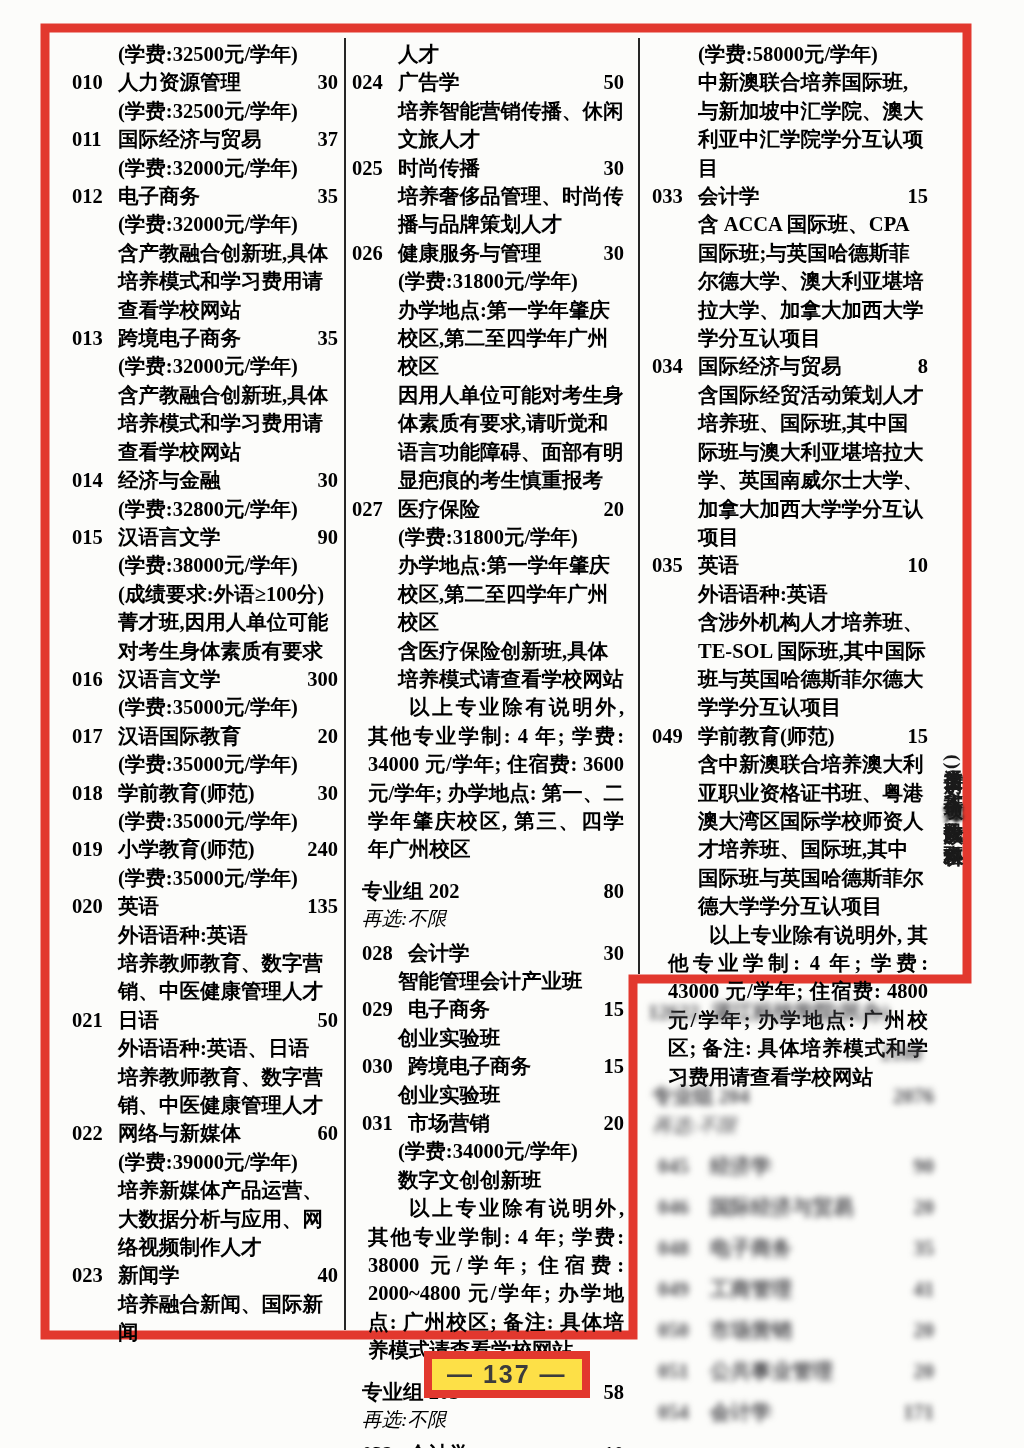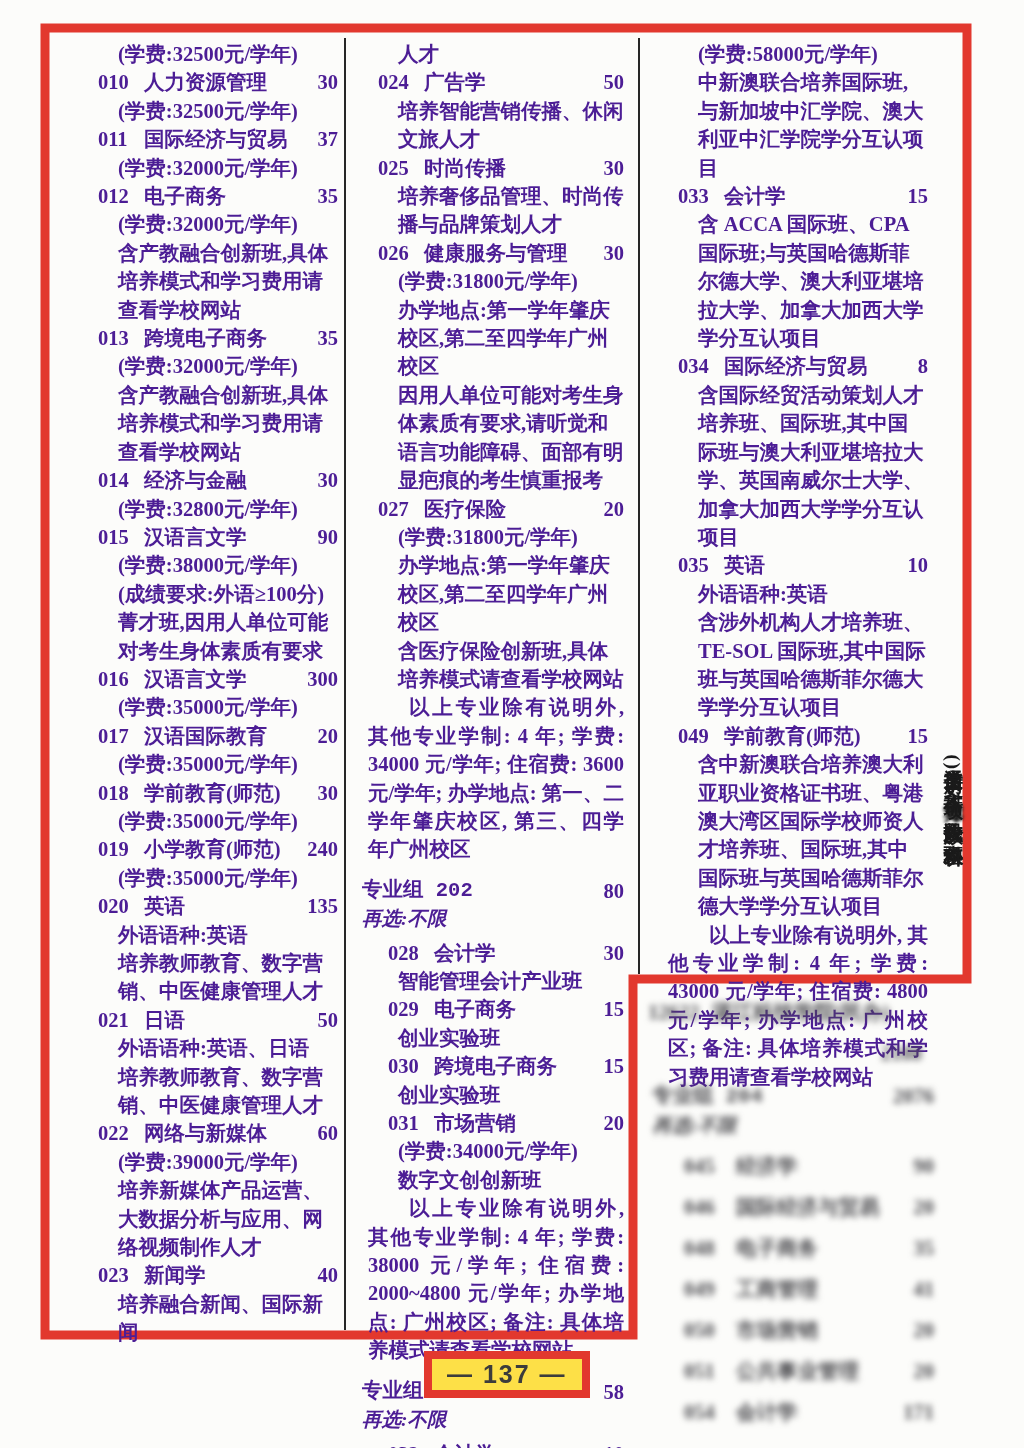--- a/index.html
+++ b/index.html
@@ -1,34 +1,34 @@
 <!DOCTYPE html>
 <html><head>
 <meta charset="utf-8">
 <style>
   html,body{margin:0;padding:0;}
   #doc{position:relative;width:1024px;height:1448px;background:#fcfcfa;
        font-family:"Liberation Serif", serif;overflow:hidden;}
   svg.outline{position:absolute;left:0;top:0;pointer-events:none;}
   .vdiv{position:absolute;width:2px;background:#262626;}
   .col{position:absolute;top:40px;font-size:20.5px;line-height:28.4px;
-       color:#4c1d95;font-weight:600;}
+       color:#000000;font-weight:600;}
   #col-1{left:72px;width:266px;}
   #col-2{left:352px;width:272px;}
   #col-3{left:652px;width:276px;}
   .detail{padding-left:46px;}
   .entry{display:flex;}
   .entry.ind{padding-left:10px;align-items:center;}
-  .entry .code{flex:none;width:46px;margin-left:26px;}
+  .entry .code{flex:none;width:46px;}
   .entry .ename{flex:1;padding-right:2px;}
   .entry .count{flex:none;text-align:right;}
   .para{text-align:justify;text-indent:2em;margin-left:16px;}
   .group{display:flex;padding-left:10px;margin-top:13px;}
-  .group .glabel{flex:1;font-family:Liberation Mono, monospace;}
-  .reselect{padding-left:10px;font-style:italic;font-weight:700;
+  .group .glabel{flex:1;}
+  .reselect{padding-left:10px;font-style:italic;font-weight:400;
             font-size:19.5px;margin-bottom:5px;}
   
   #blur-box{position:absolute;left:648px;top:998px;width:286px;
             filter:blur(3.4px);color:#4e4e52;font-size:20.5px;
             line-height:29px;font-weight:700;}
   #blur-box .bhead{display:flex;}
   #blur-box .bhead .code{flex:none;width:64px;}
   #blur-box .bhead .ename{flex:1;}
   #blur-box .btotal{text-align:right;padding-right:12px;margin-top:12px;}
   #blur-box .group{margin-top:14px;padding-left:4px;}

